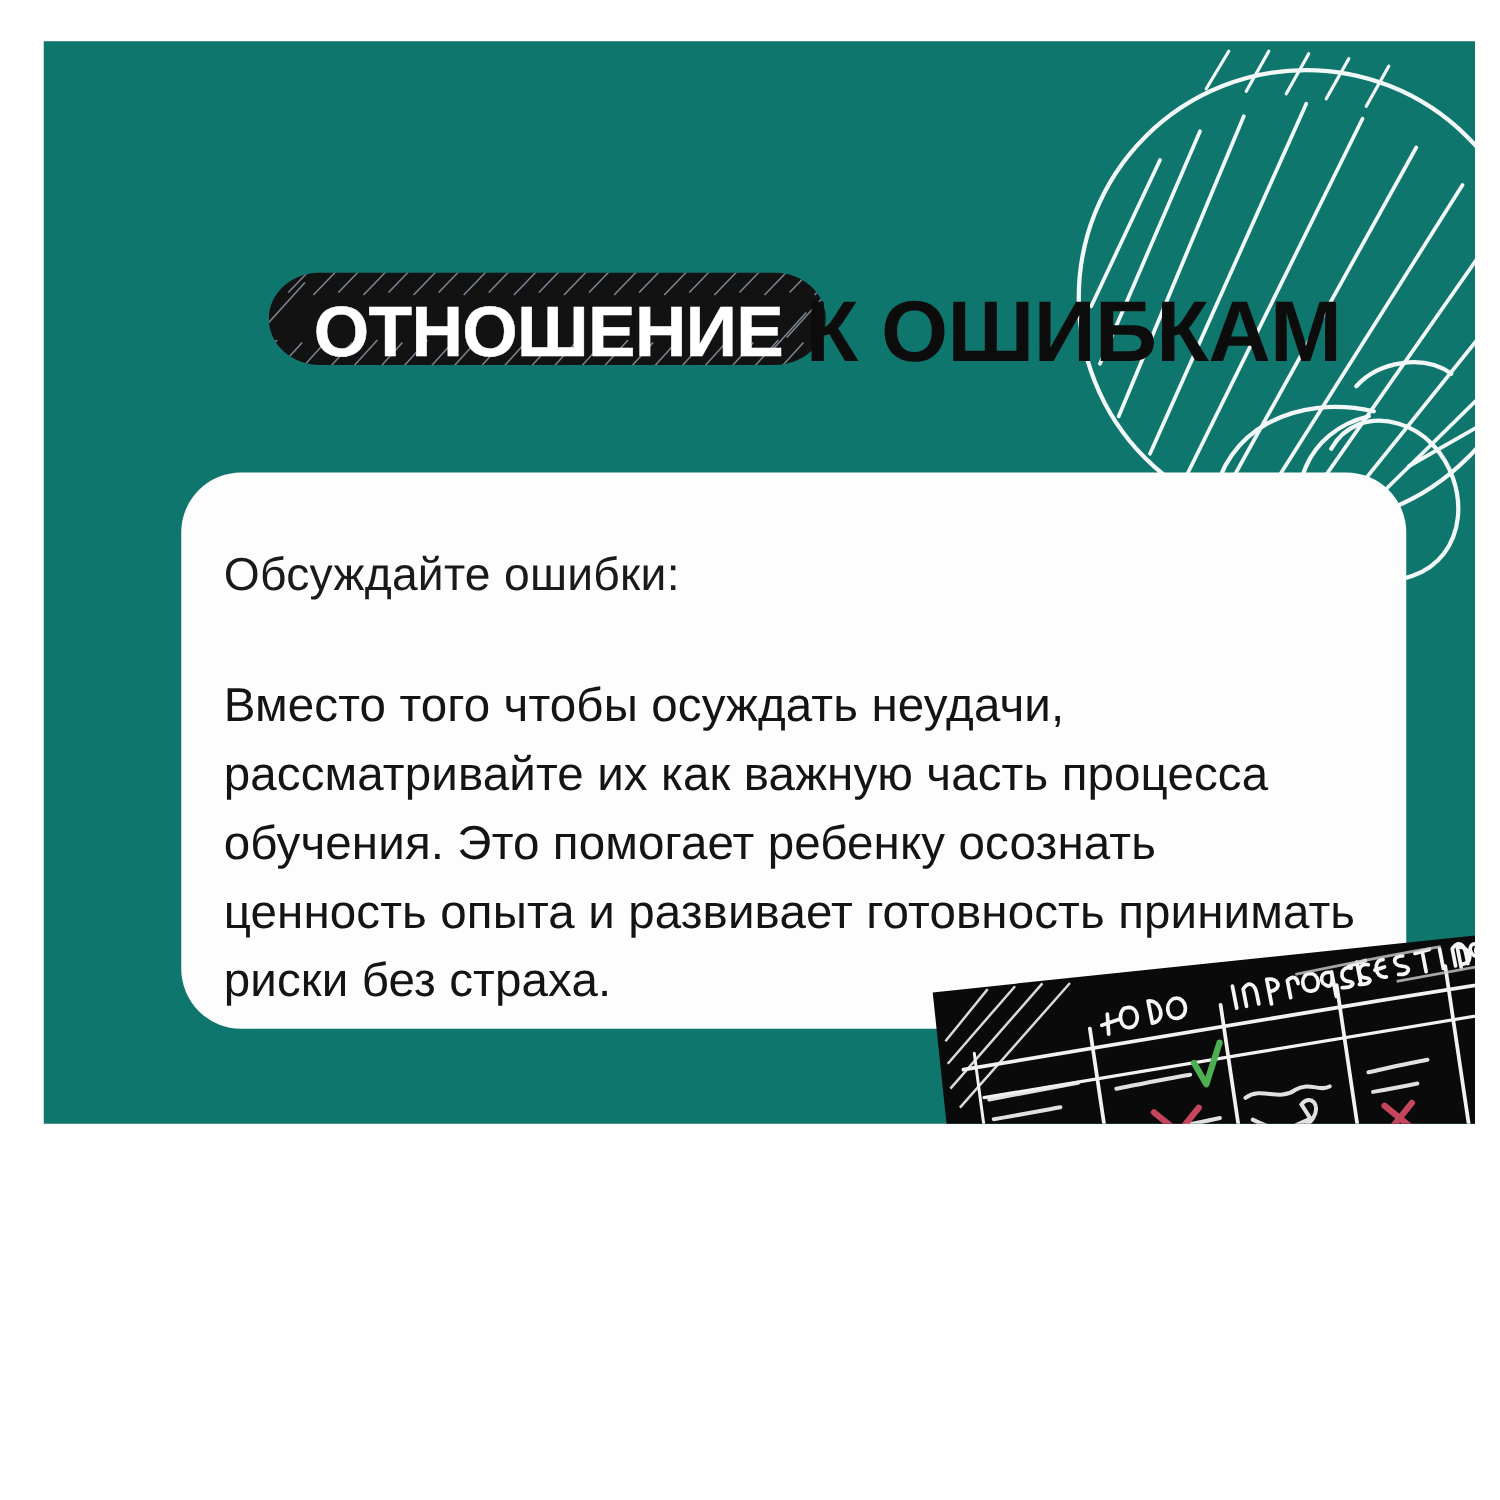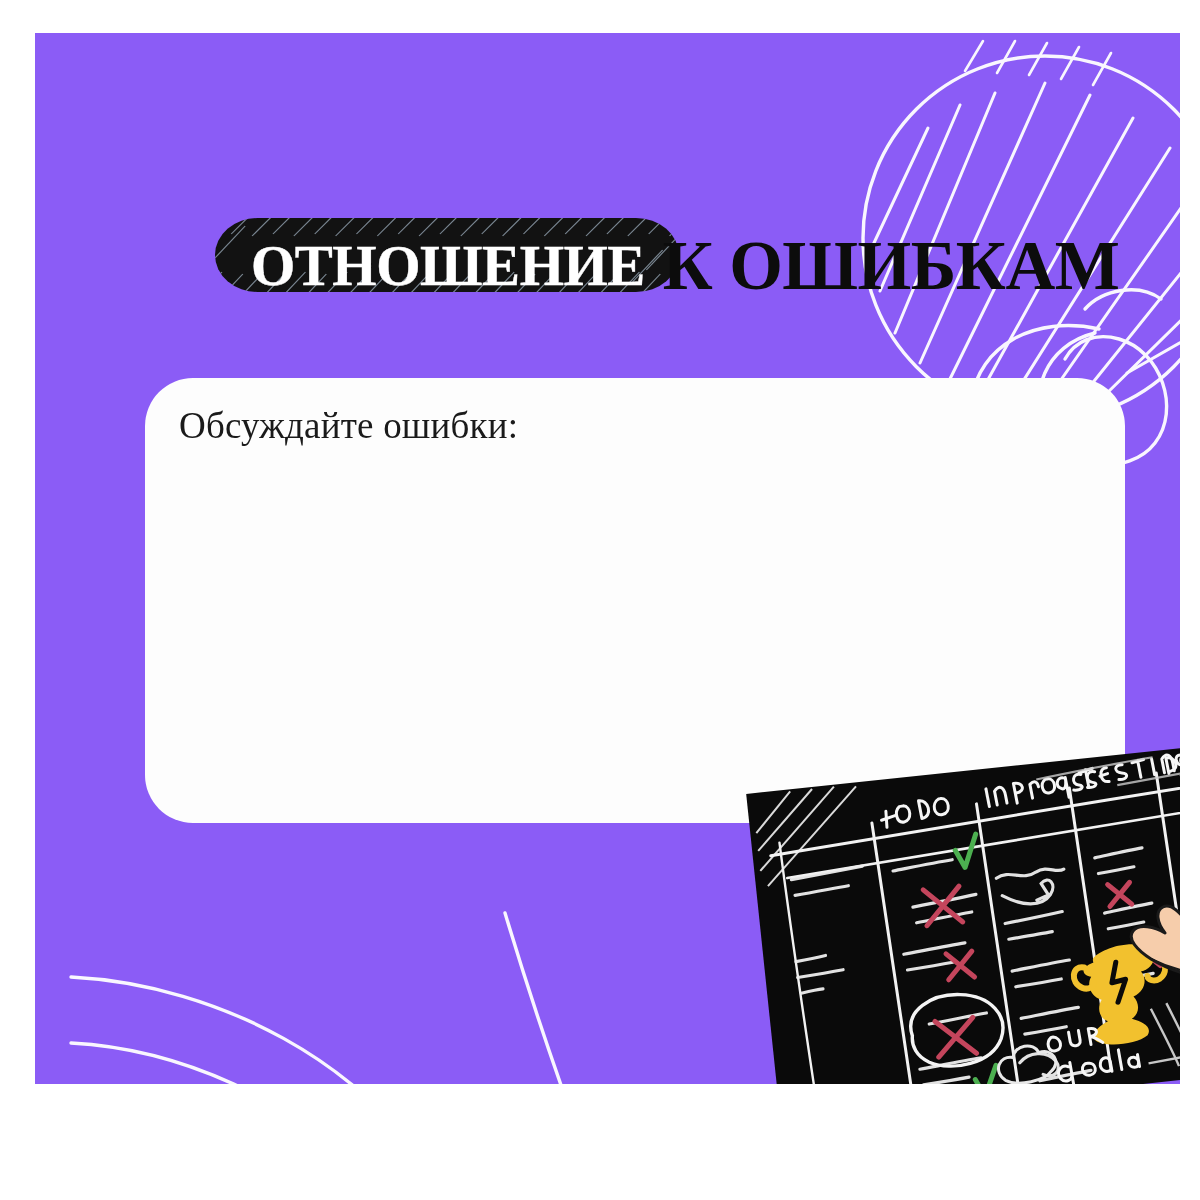--- a/index.html
+++ b/index.html
@@ -21,24 +21,23 @@
     background: #ffffff;
     overflow: hidden;
   }
 
   
   .blue-panel {
     position: absolute;
     left: 35px;
     top: 33px;
     width: 1145px;
-    height: 1051px;
-    background: #8b5cf6;
+    height: 866px;
+    background: #0f766e;
     overflow: hidden;
-    font-family: Liberation Serif, serif;
   }
 
   .doodle-layer {
     position: absolute;
     left: 0; top: 0;
     width: 1145px;
     height: 1135px;
     pointer-events: none;
   }
 
@@ -89,21 +88,21 @@
   
   .text-card {
     position: absolute;
     left: 110px;
     top: 345px;
     width: 980px;
     height: 445px;
     background: #fdfdfd;
     border-radius: 48px;
     box-sizing: border-box;
-    padding: 22px 40px 40px 34px;
+    padding: 56px 40px 40px 34px;
   }
   .lead-line {
     font-size: 37px;
     color: #1a1a1a;
     font-weight: 400;
     letter-spacing: 0.2px;
     margin: 0 0 6px 0;
     line-height: 52px;
   }
   .body-para {
@@ -242,20 +241,21 @@
             <line x1="372" y1="52" x2="398" y2="20"></line>
           </g>
         </svg>
         <span class="title-hl-text">ОТНОШЕНИЕ</span>
       </span>
       <span class="title-rest">К ОШИБКАМ</span>
     </div>
 
     <div class="text-card">
       <p class="lead-line">Обсуждайте ошибки:</p>
+      <p class="body-para">Вместо того чтобы осуждать неудачи, рассматривайте их как важную часть процесса обучения. Это помогает ребенку осознать ценность опыта и развивает готовность принимать риски без страха.</p>
     </div>
 
     <svg class="board-art" viewBox="0 0 560 500">
 
       <g transform="rotate(-6 280 230)">
         <rect x="90" y="40" width="480" height="330" fill="#0a0a0a"></rect>
 
         <g stroke="#ffffff" stroke-width="2" opacity="0.85" fill="none">
           <line x1="96" y1="98" x2="156" y2="42"></line>
           <line x1="96" y1="80" x2="134" y2="42"></line>

